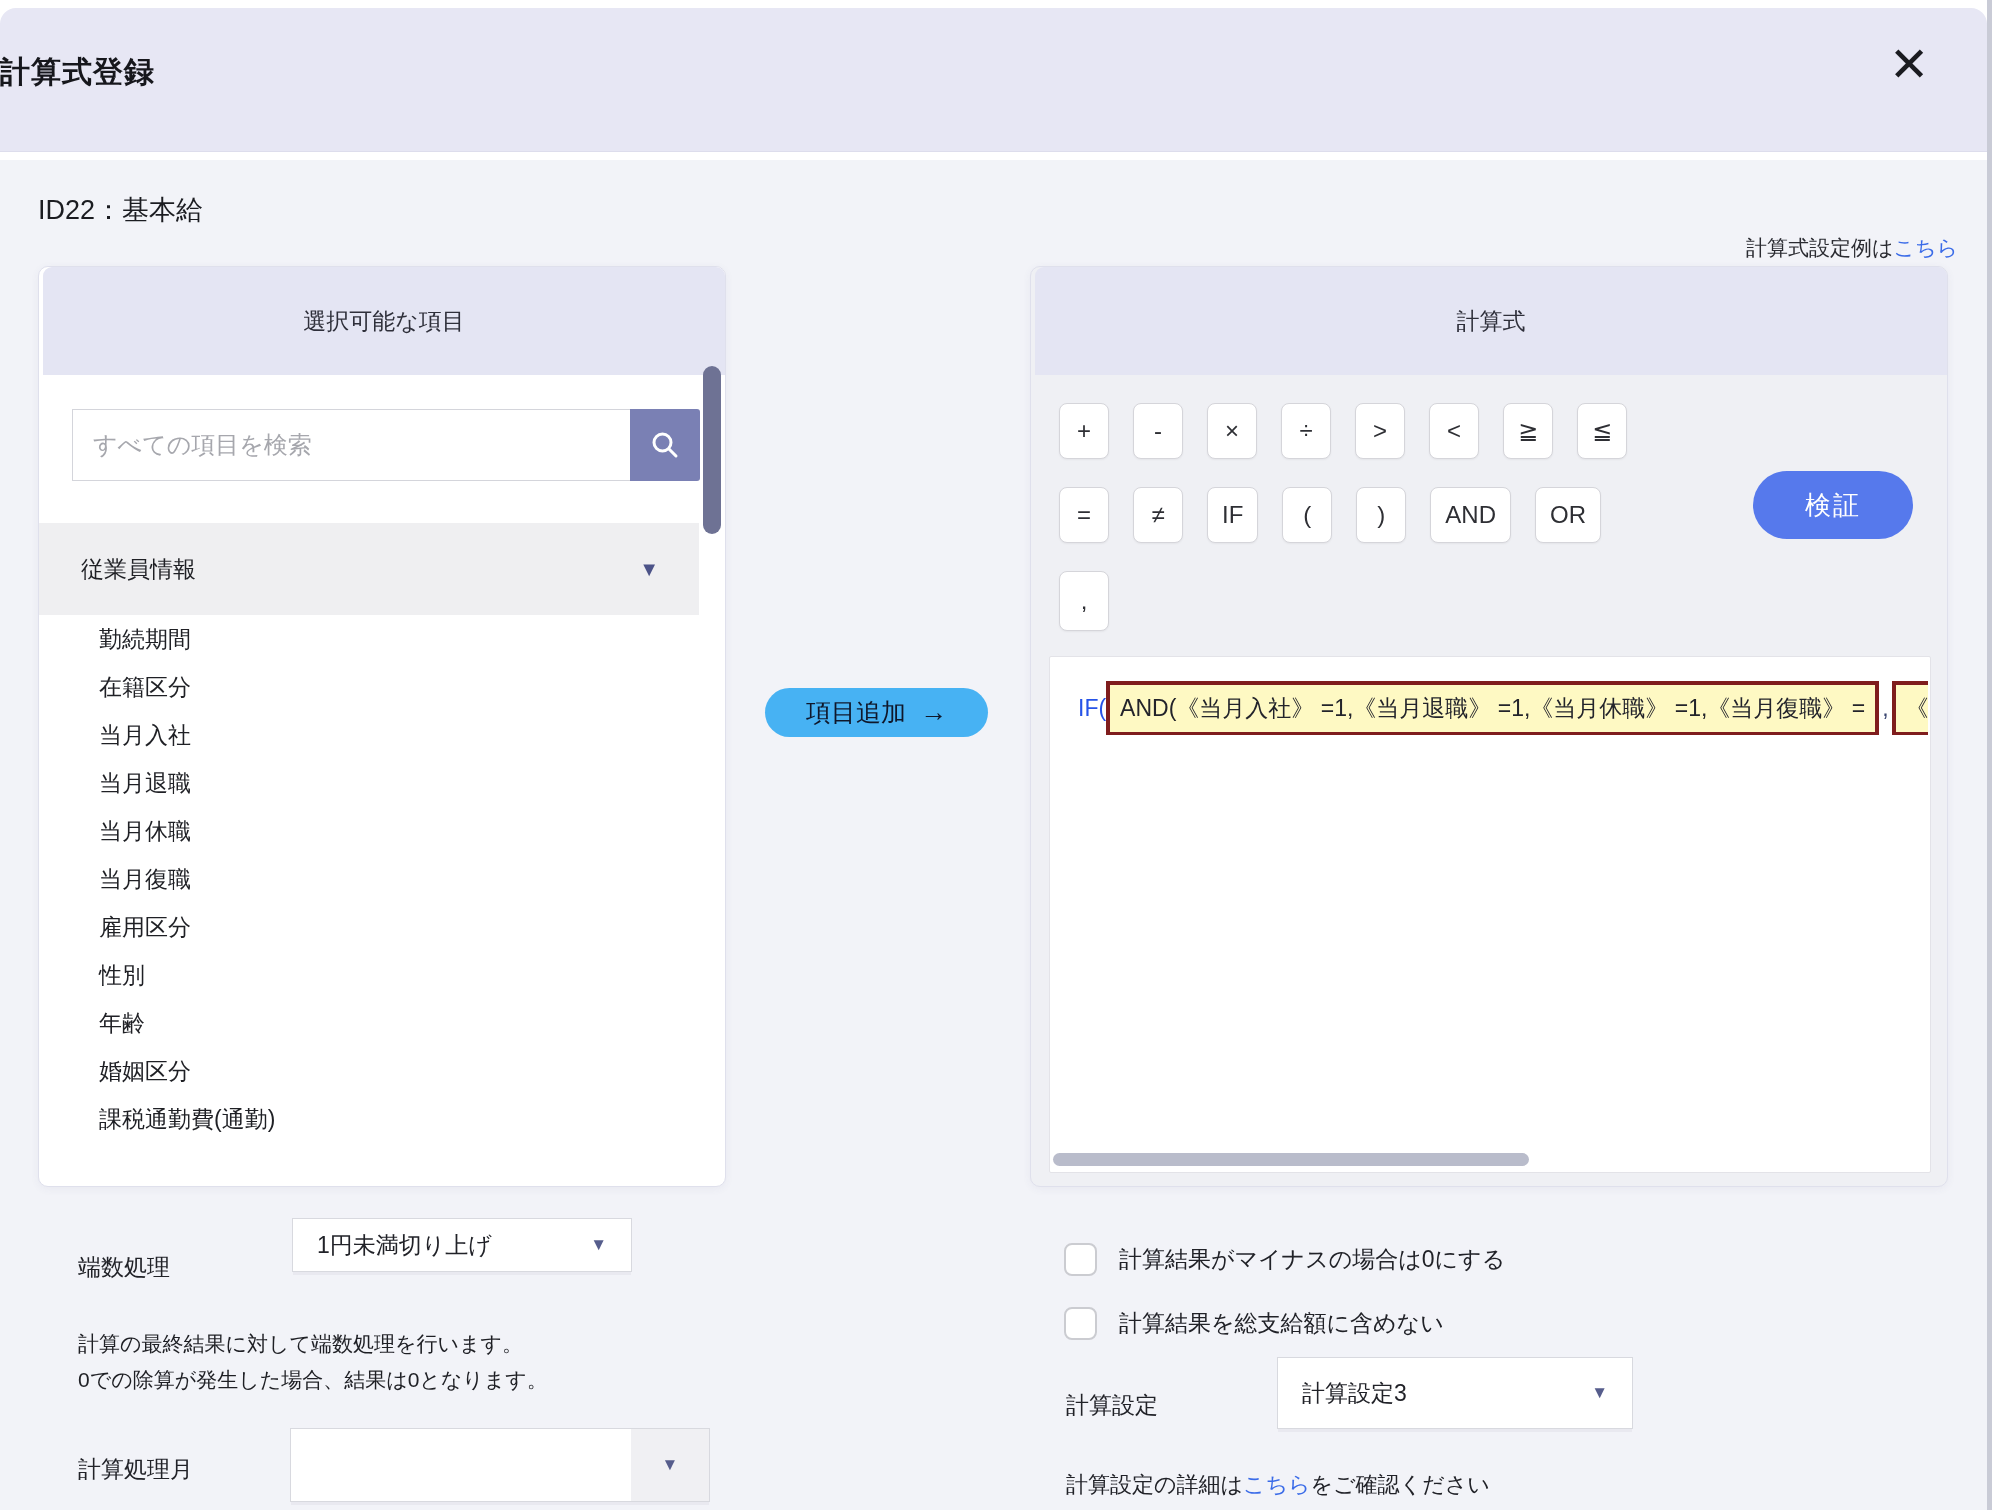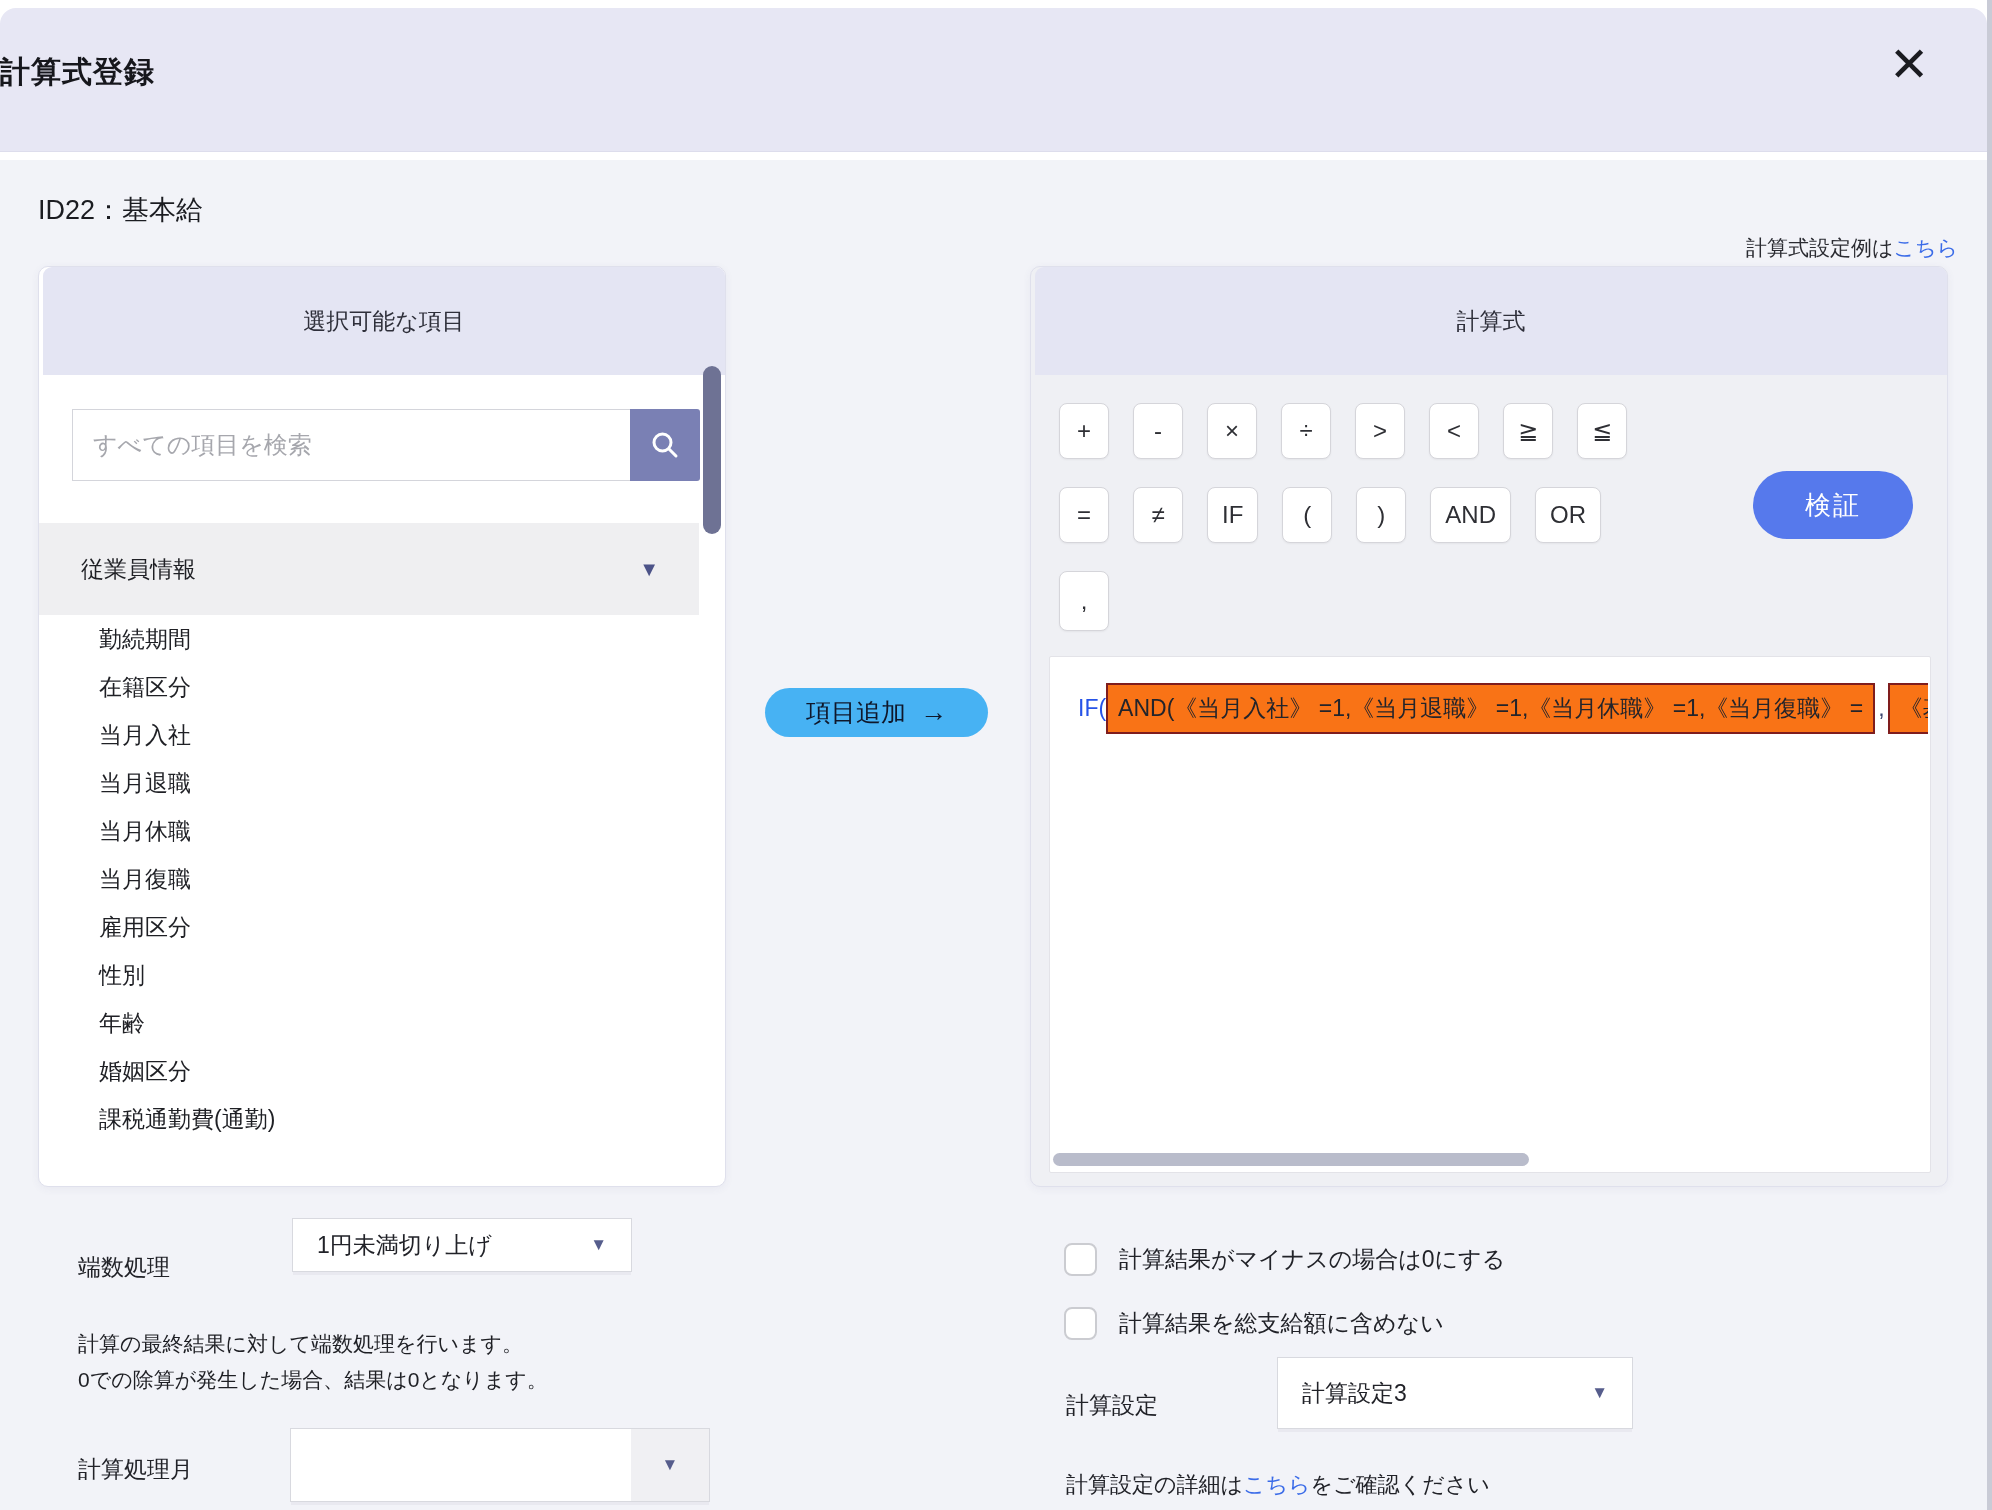--- a/index.html
+++ b/index.html
@@ -96,21 +96,21 @@
     position:absolute; left:18px; top:389px; width:882px; height:517px;
     background:#FFFFFF; border:1px solid #E3E3E8; border-radius:2px; cursor:text;
   }
   .formula-line {
     position:absolute; top:24px; left:28px; right:2px; height:54px;
     white-space:nowrap; overflow:hidden; font-size:23px; color:#23242B;
     display:flex; align-items:center;
   }
   .formula-if { color:#2653E8; flex:0 0 auto; }
   .formula-token {
-    flex:0 0 auto; border:2px solid #7f1d1d; background:#f97316;
+    flex:0 0 auto; border:4px solid #7f1d1d; background:#fef9c3;
     padding:8px 10px; white-space:nowrap;
   }
   .formula-sep { flex:0 0 auto; color:#3A4670; padding:0 3px; }
   .formula-token--clipped { width:44px; overflow:hidden; padding-right:0; }
   .formula-hscrollbar {
     position:absolute; left:3px; bottom:6px; width:476px; height:13px;
     background:#B9BCCB; border-radius:7px; cursor:pointer;
   }
 
   

